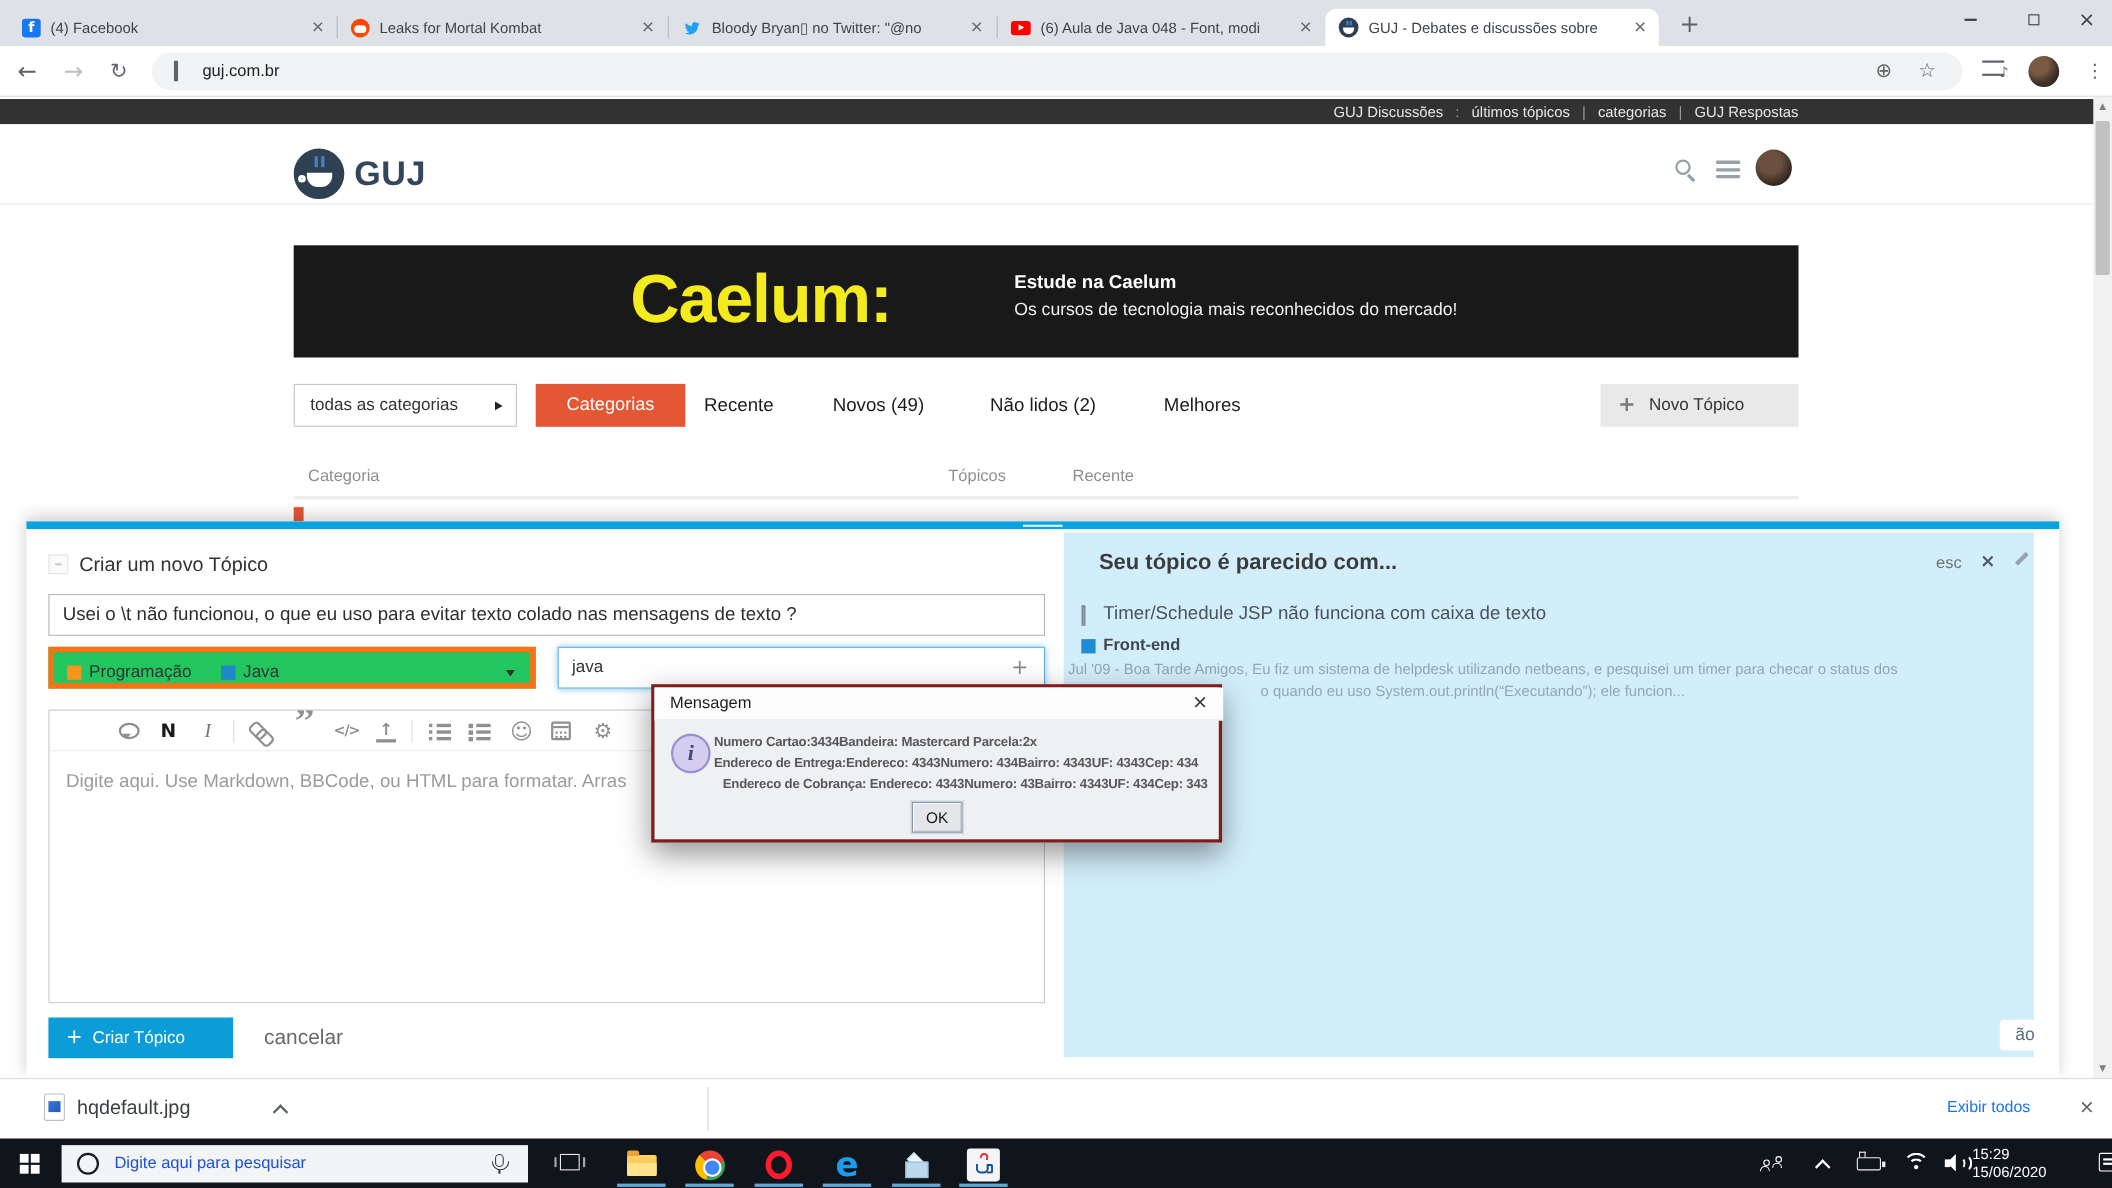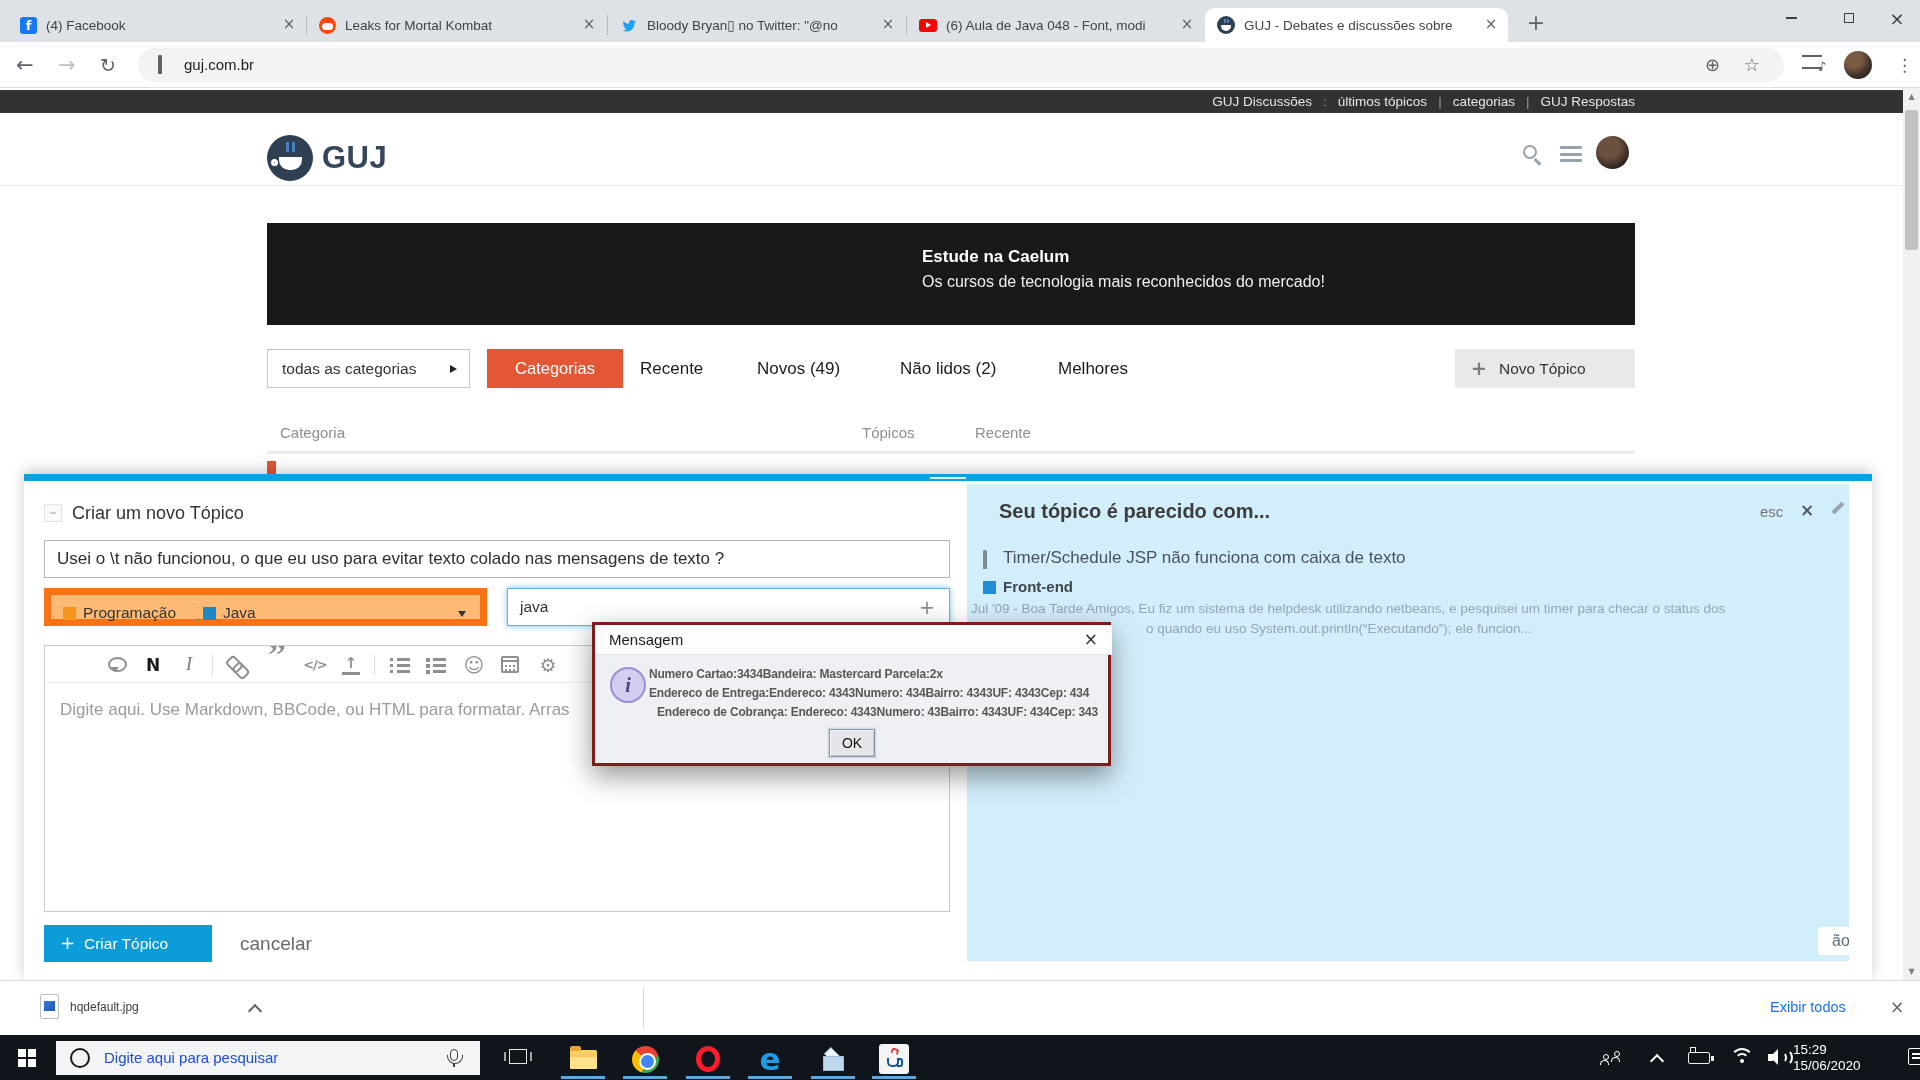--- a/index.html
+++ b/index.html
@@ -84,21 +84,21 @@
 
   
   .compose{left:24px;top:474px;width:1848px;height:506px;background:#fff;box-shadow:0 -4px 14px rgba(0,0,0,.2);z-index:10}
   .composetop{left:24px;top:474px;width:1848px;height:7px;background:#0aa3dc;z-index:11}
   .draghandle{left:930px;top:477px;width:36px;height:2px;background:#d9f1fb;z-index:12}
   .z11{z-index:11}
   .miniicon{left:44px;top:504px;width:18px;height:18px;border:1px solid #e3e3e3;background:#fafafa}
   .miniicon:after{content:"";position:absolute;left:5px;top:7px;width:6px;height:2px;background:#ccc}
   .chead{left:72px;top:503px;font-size:18px;color:#333}
   .titleinput{left:44px;top:540px;width:906px;height:38px;border:1px solid #b5b5b5;line-height:36px;font-size:17px;color:#2e2e2e;padding-left:12px;white-space:nowrap;overflow:hidden}
-  .catsel{left:44px;top:588px;width:443px;height:38px;border:7px solid #f97316;background:#fdba74}
+  .catsel{left:44px;top:588px;width:443px;height:38px;border:5px solid #f97316;background:#22c55e}
   .sq{position:absolute;top:12px;width:13px;height:13px}
   .catlbl{position:absolute;top:0;height:36px;line-height:36px;font-size:15.5px;color:#333}
   .selcaret{position:absolute;right:14px;top:16px;border-top:6px solid #333;border-left:4.5px solid transparent;border-right:4.5px solid transparent}
   .taginput{left:507px;top:588px;width:443px;height:38px;border:1px solid #62b2e2;box-shadow:0 0 6px rgba(80,170,220,.75);background:#fff;line-height:36px;font-size:15.5px;color:#333;padding-left:12px}
   .tagplus{position:absolute;right:14px;top:0;height:36px;line-height:36px;font-size:19px;color:#8a8a8a}
   .editor{left:44px;top:645px;width:906px;height:267px;border:1px solid #c9c9c9;background:#fff}
   .edtb{position:absolute;left:1px;top:36px;width:904px;height:1px;background:#ededed}
   .eic{position:absolute;top:0;height:37px;display:flex;align-items:center;justify-content:center;color:#8f8f8f}
   .esep{position:absolute;top:9px;width:1px;height:20px;background:#ddd}
   .bub{width:19px;height:15px;border:2px solid #8f8f8f;border-radius:50%;position:relative}
@@ -148,21 +148,21 @@
   .jdlg .ttext{position:absolute;left:14px;top:0;height:30px;line-height:30px;font-size:15px;color:#1c1c1c}
   .jdlg .tx{position:absolute;right:14px;top:0;height:30px;line-height:29px;font-size:17px;color:#333}
   .jinfo{position:absolute;left:15px;top:42px;width:36px;height:36px;background:#d4cdf0;border:2px solid #978fd0;border-radius:50%;text-align:center;line-height:32px;font-family:"Liberation Serif",serif;font-style:italic;font-weight:bold;font-size:20px;color:#44447e}
   .jline{position:absolute;left:54px;width:450px;font-size:12px;font-weight:bold;color:#585858;letter-spacing:-.2px;white-space:nowrap}
   .okbtn{position:absolute;left:234px;top:104px;width:46px;height:28px;background:#e4e6e9;border:1px solid #8b97a6;box-shadow:inset 1px 1px 0 #fbfbfb,inset -1px -1px 0 #c2c8d0,0 0 0 1.5px #cfd9e4;text-align:center;line-height:26px;font-size:14px;color:#151515}
 
   
   .dlbar{left:0;top:980px;width:1920px;height:55px;background:#fff;border-top:1px solid #dadada;z-index:25}
   .dfile{left:40px;top:994px;width:19px;height:25px;background:#fff;border:1px solid #b9bfc6;border-radius:2px}
   .dfile:after{content:"";position:absolute;left:3px;top:6px;width:11px;height:10px;background:linear-gradient(135deg,#3b78d8,#1f59b8)}
-  .dname{left:70px;top:980px;height:55px;line-height:55px;font-size:12px;color:#3c4043}
+  .dname{left:70px;top:980px;height:55px;line-height:55px;font-size:18px;color:#3c4043}
   .dchev{left:250px;top:1006px;width:10px;height:10px;border-top:2px solid #5f6368;border-right:2px solid #5f6368;transform:rotate(-45deg)}
   .ddiv{left:643px;top:988px;width:1px;height:40px;background:#d5d5d5}
   .dshow{left:1770px;top:980px;height:55px;line-height:55px;font-size:14.5px;color:#1a73e8}
   .dx{left:1890px;top:980px;height:55px;line-height:54px;font-size:17px;color:#5f6368}
 
   
   .taskbar{left:0;top:1035px;width:1920px;height:45px;background:#10151c;z-index:40}
   .winlogo{left:18px;top:1049px;width:8px;height:8px;background:#fff;box-shadow:10px 0 0 #fff,0 10px 0 #fff,10px 10px 0 #fff}
   .tsearch{left:56px;top:1041px;width:424px;height:34px;background:#f3f4f5}
   .cring{position:absolute;left:14px;top:7px;width:20px;height:20px;border:2.5px solid #191c20;border-radius:50%}
@@ -293,20 +293,21 @@
   <div class="a gujword">GUJ</div>
   <span class="a sch"></span>
   <span class="a burger">
       <i style="top:0"></i>
       <i style="top:6.5px"></i>
       <i style="top:13px"></i>
     </span>
   <span class="a avatar33"></span>
 
   <div class="a banner">
+    <span class="caelum">Caelum:</span>
     <span class="ban1">Estude na Caelum</span>
     <span class="ban2">Os cursos de tecnologia mais reconhecidos do mercado!</span>
   </div>
 
   <div class="a filterbox">
     <span>todas as categorias</span>
     <span class="filtercaret"></span>
   </div>
   <div class="a catbtn">Categorias</div>
   <div class="a navlink" style="left:640px">Recente</div>

